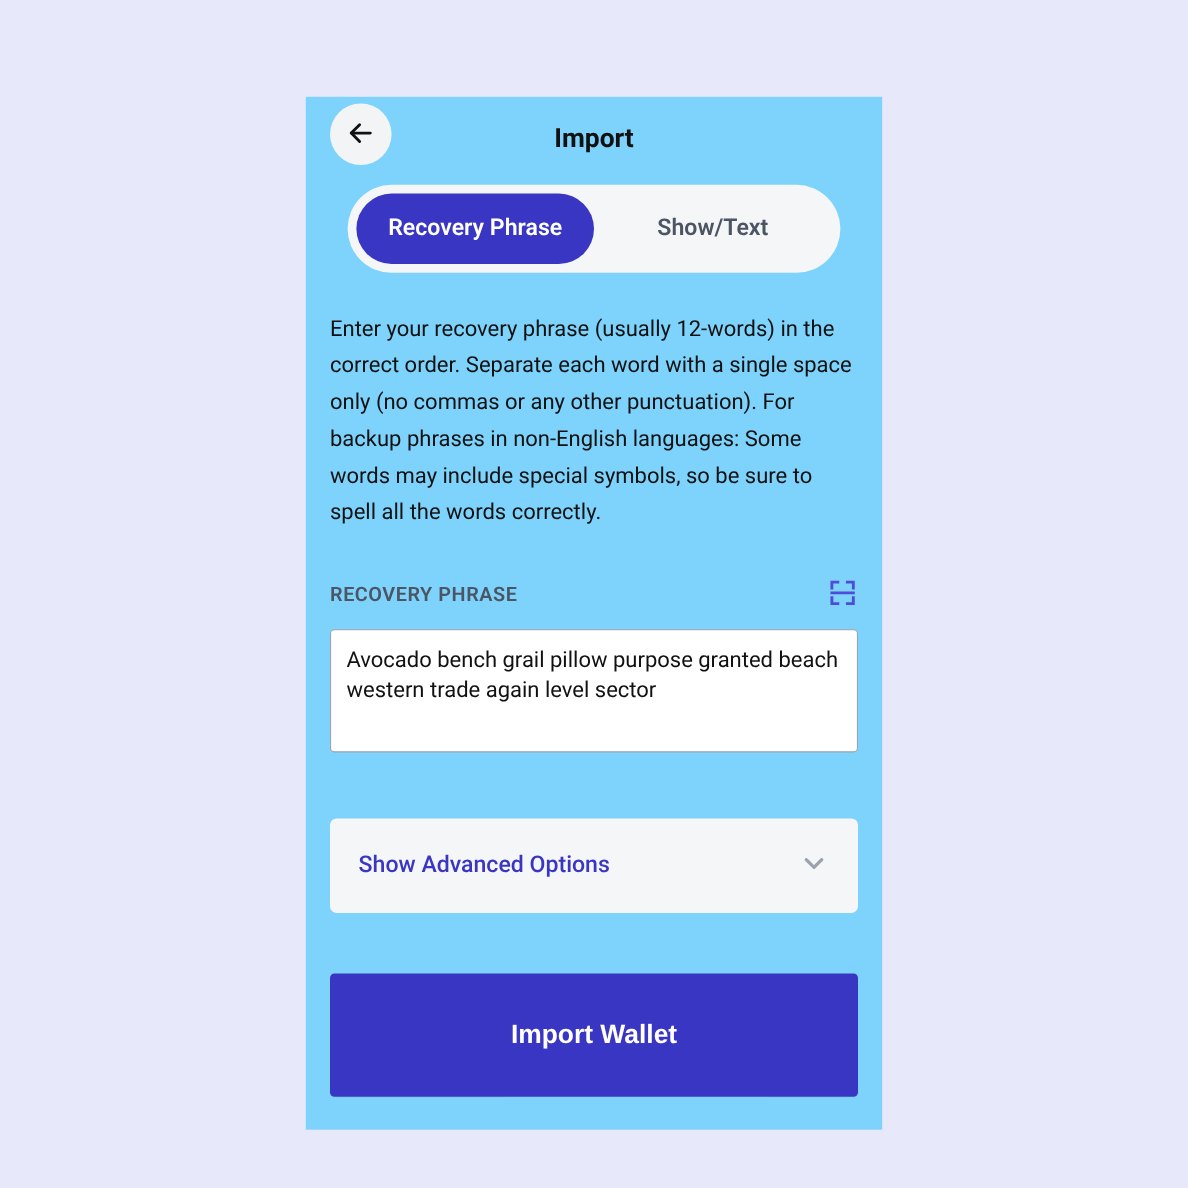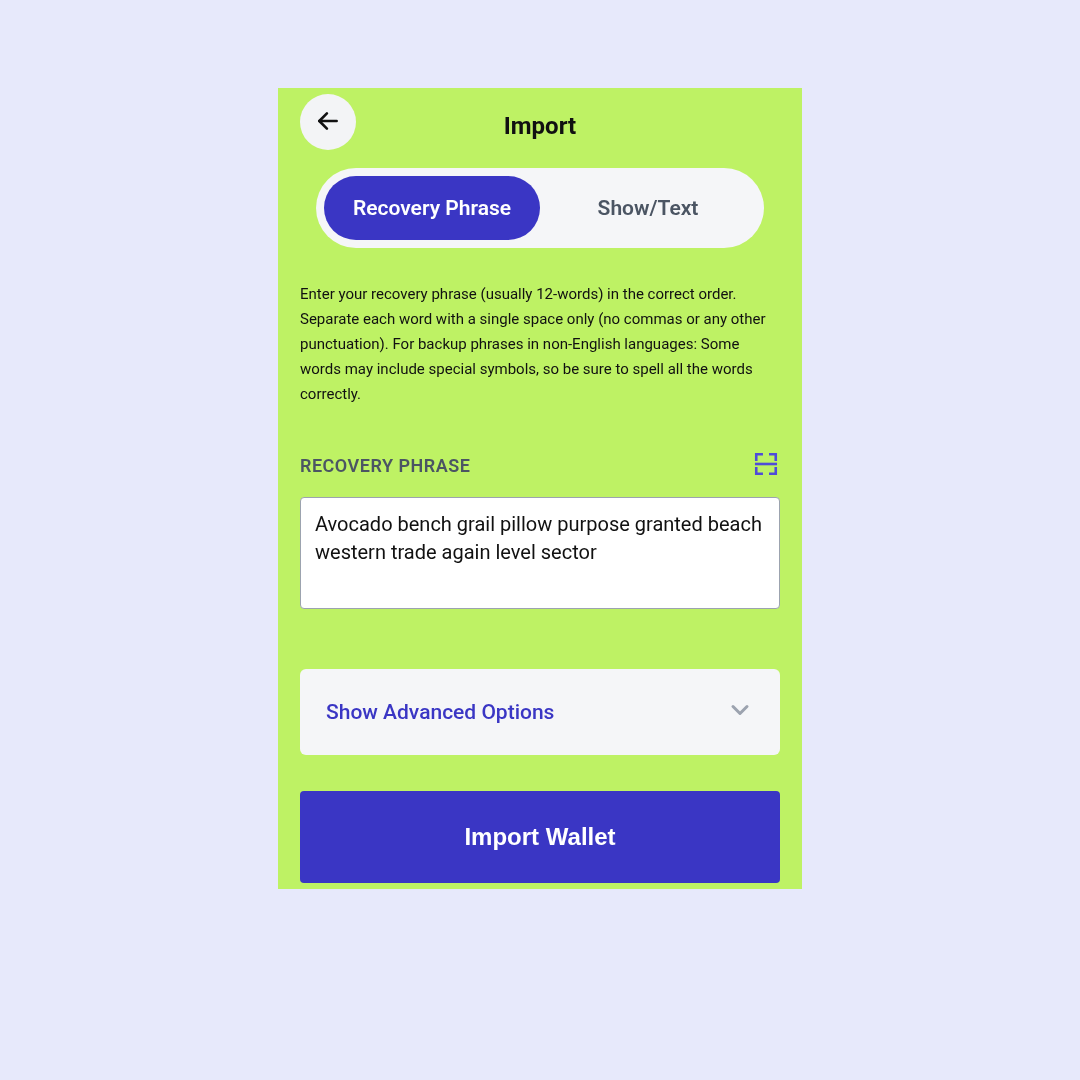--- a/index.html
+++ b/index.html
@@ -6,23 +6,23 @@
   html, body { width: 1080px; height: 1080px; }
   body {
     background: #e7e9fb;
     font-family: -apple-system, BlinkMacSystemFont, "Segoe UI", Roboto, Helvetica, Arial, sans-serif;
     display: flex;
     align-items: flex-start;
     justify-content: center;
   }
   .card {
     width: 524px;
-    background: #bef264;
+    background: #7dd3fc;
     margin-top: 88px;
-    padding: 0 22px 6px 22px;
+    padding: 0 22px 30px 22px;
   }
   .header-row {
     position: relative;
     height: 68px;
     display: flex;
     align-items: center;
     justify-content: center;
   }
   .back-btn {
     position: absolute;
@@ -65,21 +65,21 @@
     font-weight: 600;
     cursor: pointer;
     color: #4b5563;
   }
   .tab.active {
     background: #3a36c4;
     color: #ffffff;
   }
   .instructions {
     margin-top: 34px;
-    font-size: 15px;
+    font-size: 20px;
     line-height: 1.67;
     color: #111;
   }
   .label-row {
     display: flex;
     justify-content: space-between;
     align-items: center;
     margin-top: 44px;
   }
   .field-label {
@@ -126,22 +126,22 @@
   .adv-label {
     font-size: 21px;
     font-weight: 500;
     color: #3a36c4;
   }
   .chevron {
     color: #9ca3af;
   }
   .import-btn {
     width: 100%;
-    height: 92px;
-    margin-top: 36px;
+    height: 112px;
+    margin-top: 55px;
     background: #3a36c4;
     color: #ffffff;
     border: none;
     border-radius: 4px;
     font-size: 24px;
     font-weight: 700;
     cursor: pointer;
   }
 </style>
 </head>

